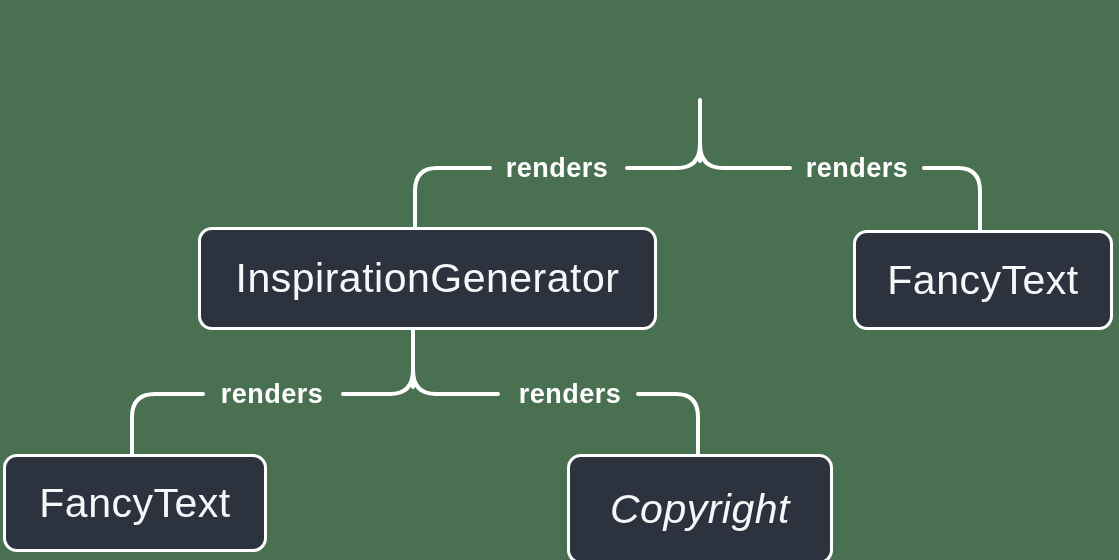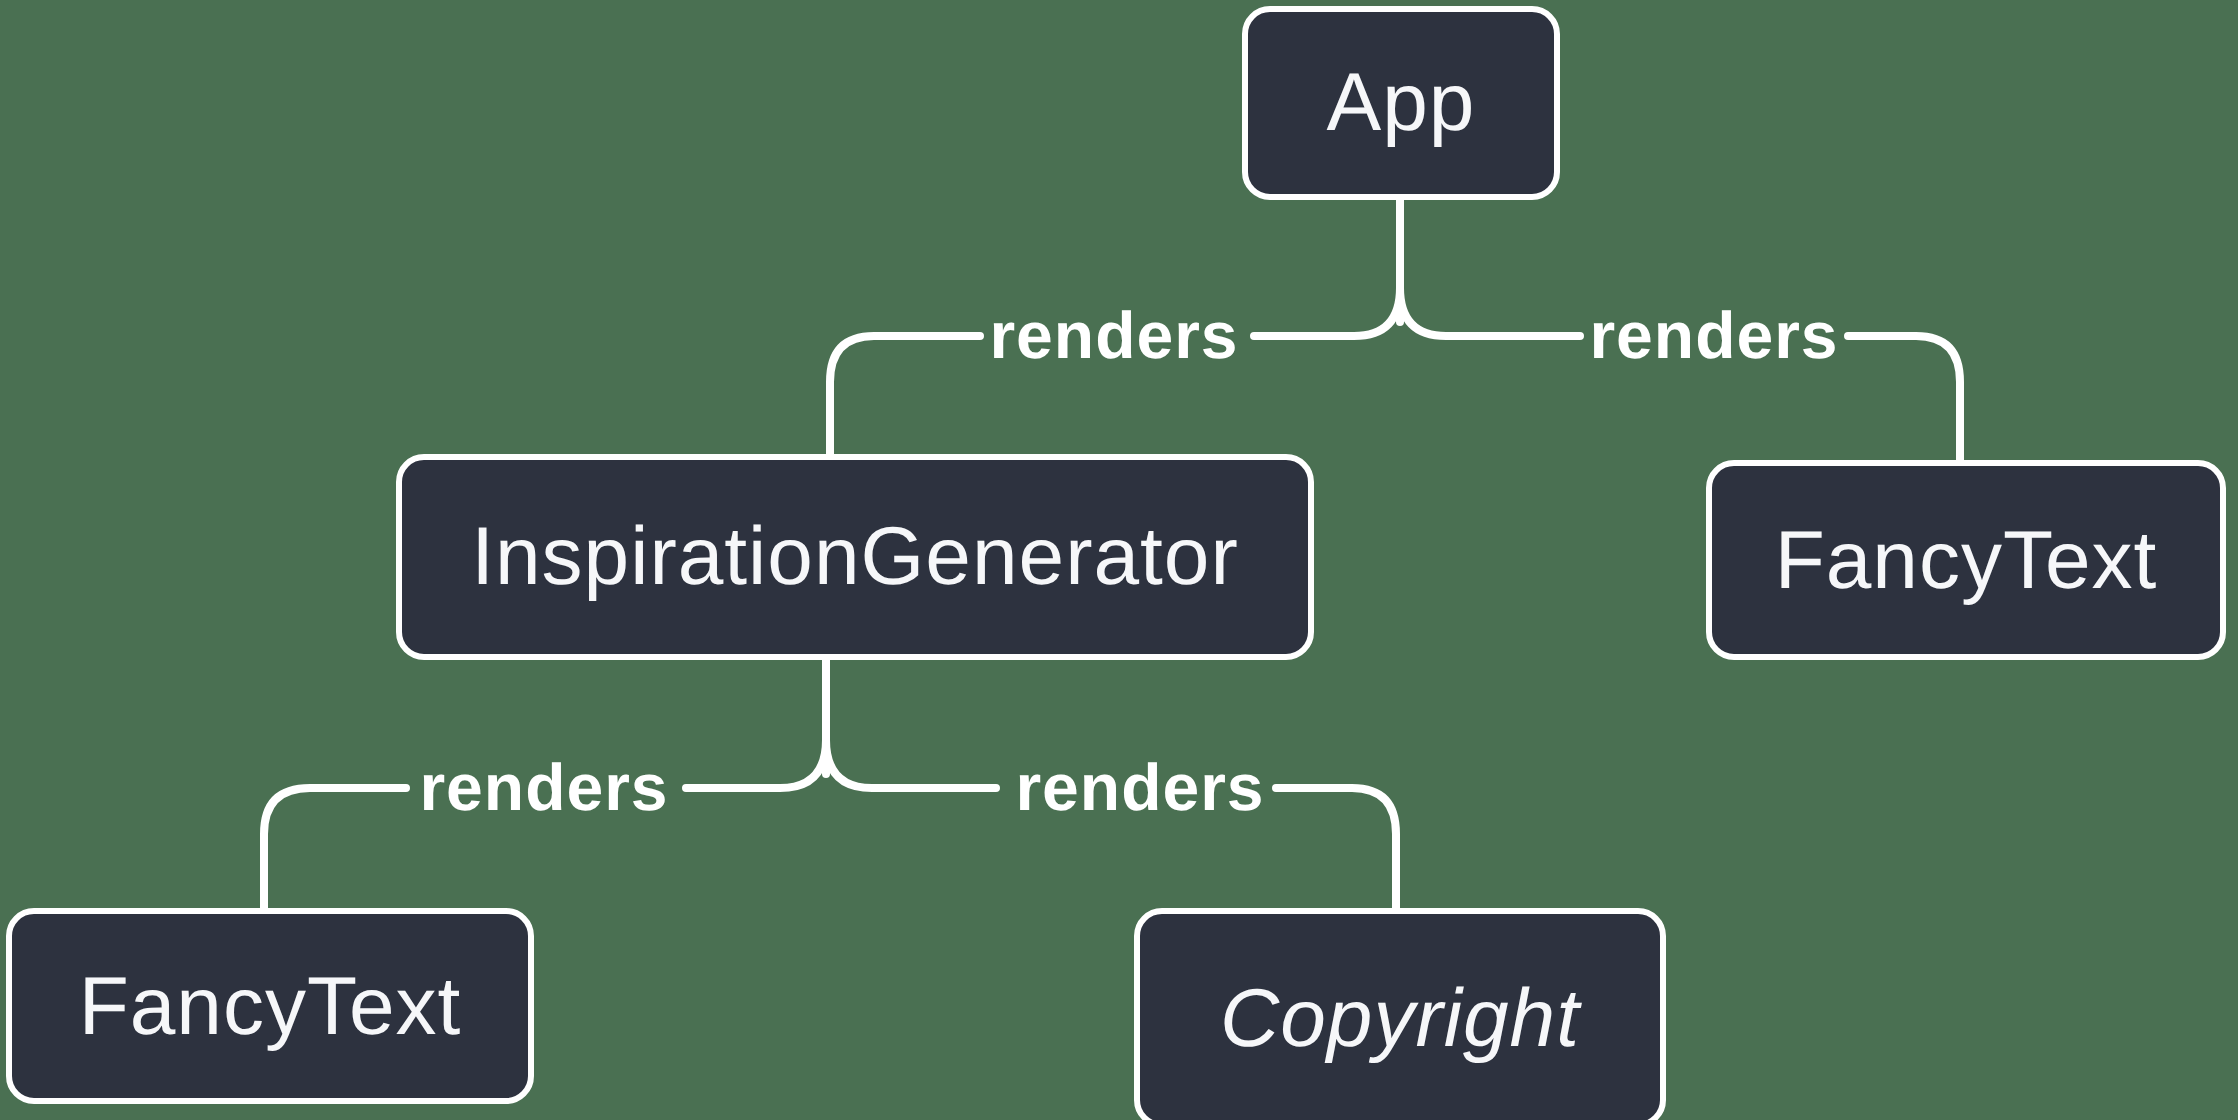--- a/index.html
+++ b/index.html
@@ -46,21 +46,21 @@
   }
   .node-app            { left: 621px; top: 3px;   width: 159px; height: 97px;  }
   .node-inspiration    { left: 198px; top: 227px; width: 459px; height: 103px; align-items: center; }
   .node-fancy-top      { left: 853px; top: 230px; width: 260px; height: 100px; }
   .node-fancy-bottom   { left: 3px;   top: 454px; width: 264px; height: 98px;  }
   .node-copyright      { left: 567px; top: 454px; width: 266px; height: 110px; font-style: italic;  }
   .edge-label {
     position: absolute;
     transform: translate(-50%, -50%);
     color: #FFFFFF;
-    font-size: 33px;
+    font-size: 27px;
     font-weight: 700;
     letter-spacing: 0.5px;
     white-space: nowrap;
   }
   .edge-label-1 { left: 557px; top: 168px; }
   .edge-label-2 { left: 857px; top: 168px; }
   .edge-label-3 { left: 272px; top: 394px; }
   .edge-label-4 { left: 570px; top: 394px; }
 </style>
 </head>
@@ -72,23 +72,20 @@
 
     <path d="M 700 100 V 161"></path>
     <path d="M 700 144 Q 700 168 677 168 H 627 M 490 168 H 437 Q 415 168 415 191 V 227"></path>
     <path d="M 700 144 Q 700 168 723 168 H 790 M 924 168 H 958 Q 980 168 980 191 V 230"></path>
 
     <path d="M 413 330 V 387"></path>
     <path d="M 413 370 Q 413 394 390 394 H 343 M 203 394 H 155 Q 132 394 132 417 V 454"></path>
     <path d="M 413 370 Q 413 394 436 394 H 498 M 638 394 H 676 Q 698 394 698 417 V 454"></path>
   </svg>
 
-  <div class="node node-app">
-    <span>App</span>
-  </div>
 
   <div class="node node-inspiration">
     <span>InspirationGenerator</span>
   </div>
 
   <div class="node node-fancy-top">
     <span>FancyText</span>
   </div>
 
   <div class="node node-fancy-bottom">

